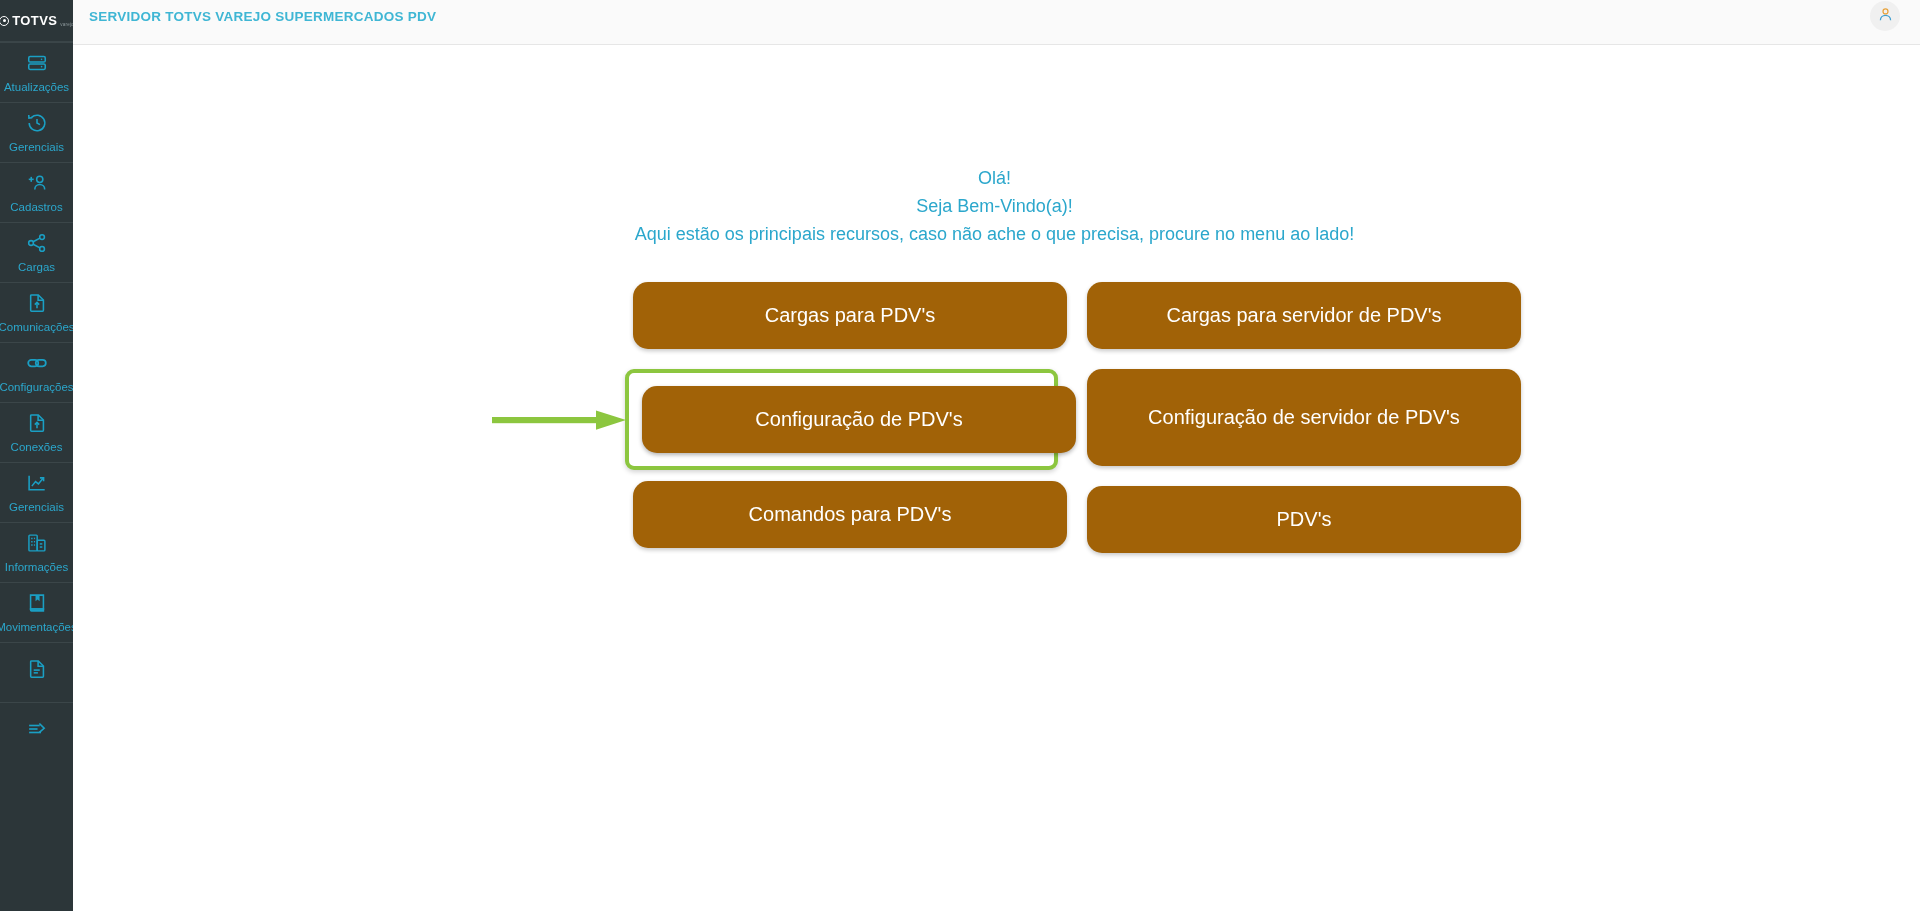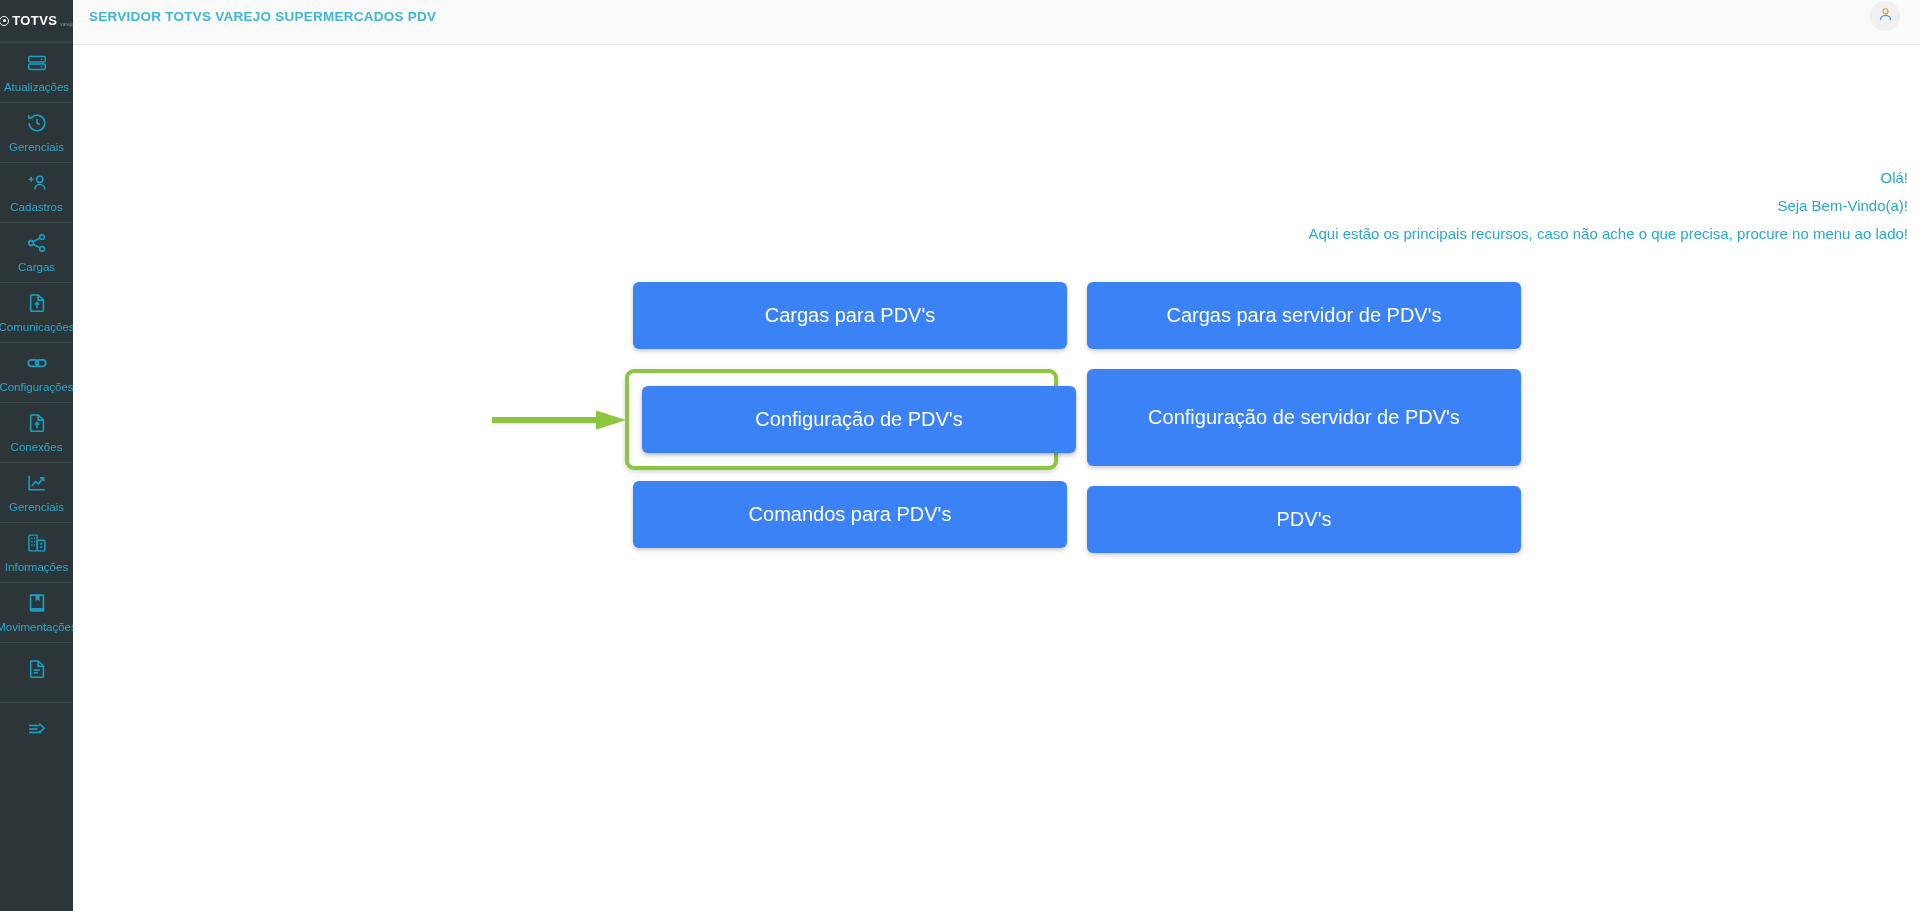--- a/index.html
+++ b/index.html
@@ -88,43 +88,43 @@
 
   
   .main{
     flex:1;
     background:#ffffff;
     position:relative;
     overflow:hidden;
   }
   .welcome{
     position:absolute;
-    left:0;right:12px;
+    left:0;right:4px;
     top:119px;
-    text-align:right;
+    text-align:center;
     color:#2ba7cc;
-    font-size:15px;
+    font-size:18px;
     line-height:28px;
   }
   .welcome div{white-space:nowrap;}
 
   .grid{
     position:absolute;
     left:560px;
     top:237px;
     width:888px;
   }
   .grid-row{display:flex;gap:20px;align-items:flex-start;}
   .grid-col{width:434px;display:flex;flex-direction:column;}
 
   .btn{
-    background:#3b82f6;
+    background:#a16207;
     color:#ffffff;
     border:none;
-    border-radius:6px;
+    border-radius:15px;
     font-family:"Liberation Sans", sans-serif;
     font-size:20px;
     line-height:27px;
     width:434px;
     min-height:67px;
     display:flex;align-items:center;justify-content:center;
     text-align:center;
     padding:8px 12px;
     cursor:pointer;
     box-shadow:0 2px 4px rgba(0,0,0,.22);

